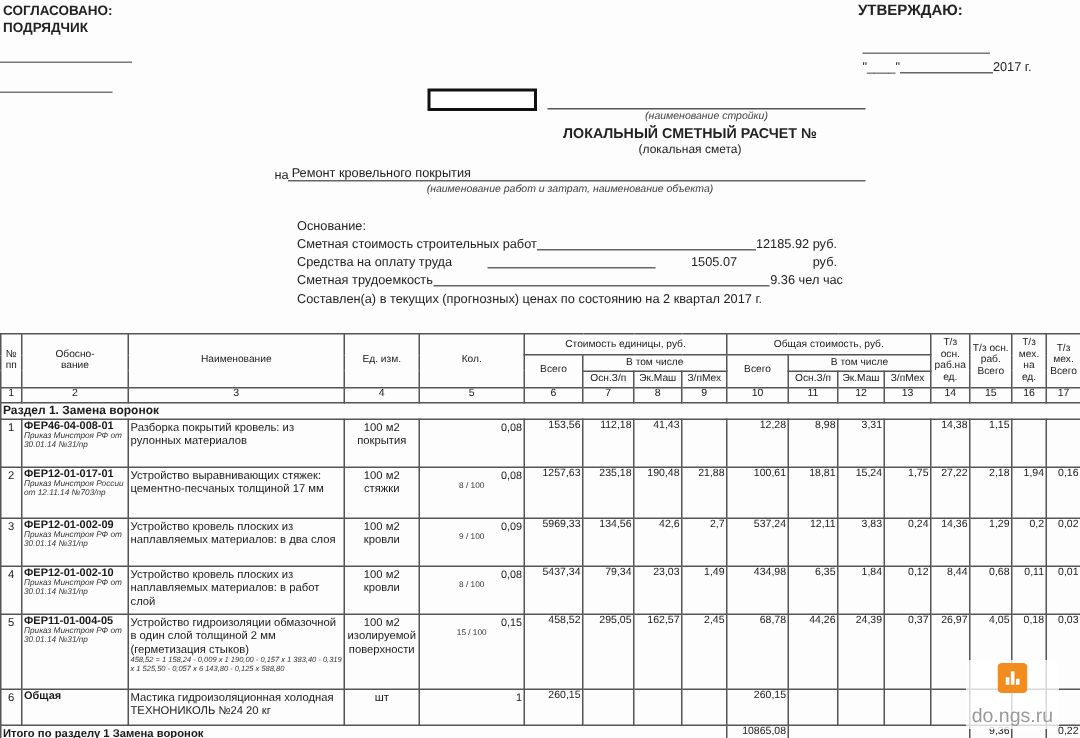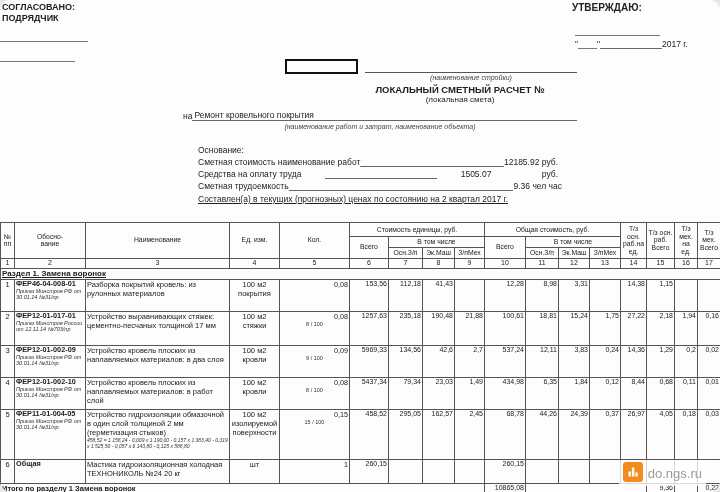--- a/index.html
+++ b/index.html
@@ -2,21 +2,20 @@
 <html><head>
 <meta charset="utf-8">
 <style>
   * { margin:0; padding:0; box-sizing:border-box; }
   html,body { background:#e9e9e9; }
   .page {
     position:relative; width:720px; height:492px; overflow:hidden;
     background:#fdfdfd; color:#222;
     font-family:"Liberation Sans","DejaVu Sans",sans-serif;
     font-size:8.5px;
-    border-radius:11px;
   }
   .abs { position:absolute; }
   .b { font-weight:bold; }
   .hline { border-bottom:1px solid #777; height:1px; }
   .flexline { display:flex; align-items:flex-end; }
   .uline { flex:1; border-bottom:1px solid #666; padding-left:2px; white-space:nowrap; }
   .fill { flex:1; border-bottom:1px solid #666; }
   .cap { font-style:italic; font-size:7px; color:#444; text-align:center; }
   .stamp-box { border:2px solid #111; background:#fff; }
 
@@ -35,27 +34,27 @@
   tr.hnum th { font-size:7px; padding:0; height:10px; }
   td.num { text-align:right; font-size:7px; padding:1px 2px 0 1px; }
   td.ctr { text-align:center; }
   .code { font-weight:bold; font-size:7.3px; line-height:1.1; }
   .order { font-style:italic; font-size:5.5px; color:#333; line-height:1.1; }
   .nm { font-size:7.5px; line-height:1.25; }
   .formula { font-style:italic; font-size:5px; color:#333; line-height:1.15; }
   .unitc { font-size:7.5px; text-align:center; line-height:1.25; }
   .qty { text-align:right; font-size:7.2px; }
   .frac { text-align:center; font-size:5.5px; color:#333; }
-  td.sec { font-weight:bold; font-size:8px; padding:1px 2px;text-decoration:underline; }
+  td.sec { font-weight:bold; font-size:8px; padding:1px 2px; }
   td.totlab { font-weight:bold; font-size:7.5px; padding:1px 2px; }
 
   .watermark {
     position:absolute; right:14px; bottom:6px; z-index:5;
     display:flex; align-items:center; gap:5px;
-    background:rgba(255,255,255,0.78); padding:2px 4px; border-radius:3px;
+    background:rgba(255,255,255,0.78); padding:2px 4px; border-radius:3px;flex-direction:column;
   }
   .wm-text { font-size:13px; color:#9a9a9a; }
 </style>
 </head>
 <body>
 
 <div class="page">
 
   <div class="abs b" style="left:2px; top:2px; font-size:9px;">СОГЛАСОВАНО:</div>
   <div class="abs b" style="left:2px; top:13px; font-size:9px;">ПОДРЯДЧИК</div>
@@ -78,35 +77,35 @@
   <div class="abs b" style="left:340px; top:84px; width:240px; text-align:center; font-size:9.5px;">ЛОКАЛЬНЫЙ СМЕТНЫЙ РАСЧЕТ №</div>
 
   <div class="abs flexline" style="left:183px; top:110px; width:394px;">
     <span>на</span>
     <span class="uline">Ремонт кровельного покрытия</span>
   </div>
   <div class="abs cap" style="left:183px; top:123px; width:394px;">(наименование работ и затрат, наименование объекта)</div>
 
   <div class="abs" style="left:198px; top:145px;">Основание:</div>
   <div class="abs flexline" style="left:198px; top:157px; width:360px;">
-    <span>Сметная стоимость наименование работ</span>
+    <span>Сметная стоимость строительных работ</span>
     <span class="fill"></span>
     <span>12185.92</span>&nbsp;<span>руб.</span>
   </div>
   <div class="abs flexline" style="left:198px; top:169px; width:360px;gap:24px;">
     <span>Средства  на оплату труда</span>
     <span class="fill"></span>
     <span>1505.07</span>&nbsp;<span>руб.</span>
   </div>
   <div class="abs flexline" style="left:198px; top:181px; width:364px;">
     <span>Сметная трудоемкость</span>
     <span class="fill"></span>
     <span>9.36</span>&nbsp;<span>чел час</span>
   </div>
-  <div class="abs" style="left:198px; top:194px;text-decoration:underline;">Составлен(а) в текущих (прогнозных) ценах по состоянию на 2 квартал 2017 г.</div>
+  <div class="abs" style="left:198px; top:194px;">Составлен(а) в текущих (прогнозных) ценах по состоянию на 2 квартал 2017 г.</div>
 
   <table class="est">
     <colgroup>
       <col style="width:14px">
         <col style="width:71px">
         <col style="width:144px">
         <col style="width:50px">
         <col style="width:70px">
       <col style="width:39px">
         <col style="width:34px">

